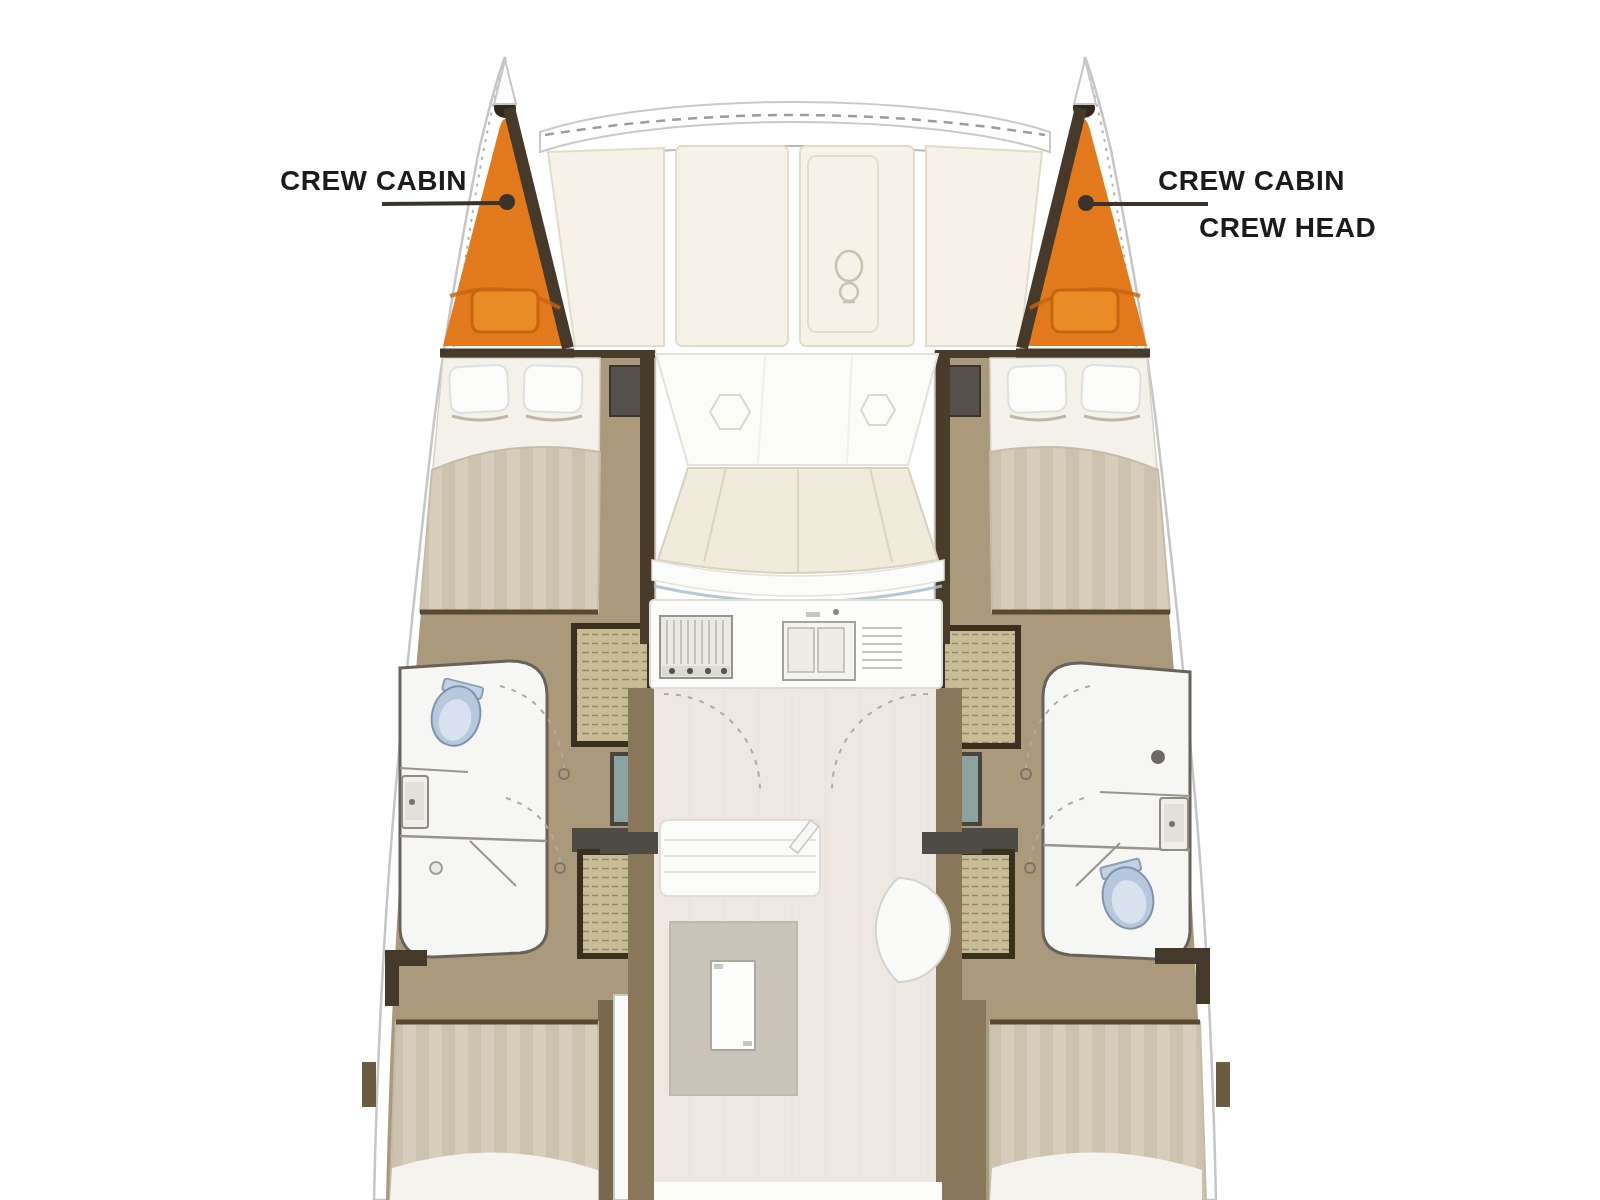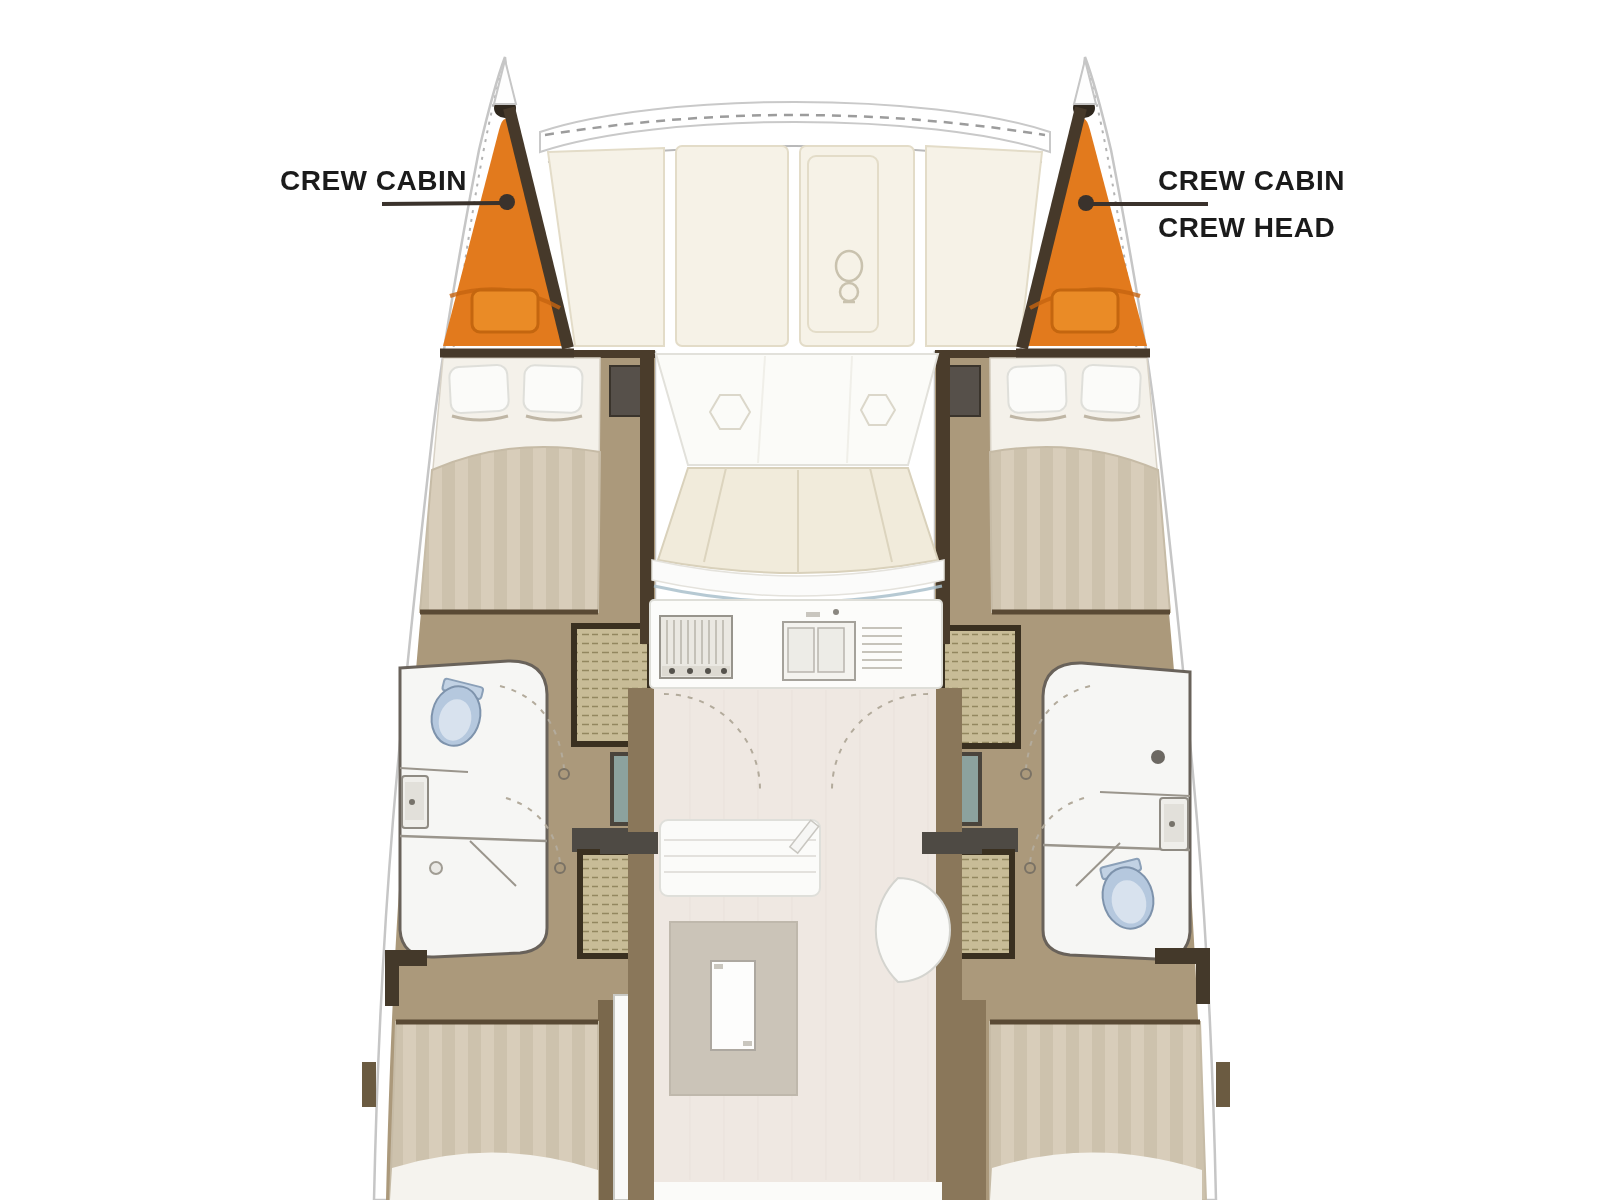--- a/index.html
+++ b/index.html
@@ -271,15 +271,15 @@
   <g>
     <line class="leader" x1="382" y1="204" x2="500" y2="203"></line>
     <circle class="dot" cx="507" cy="202" r="8"></circle>
     <line class="leader" x1="1090" y1="204" x2="1208" y2="204"></line>
     <circle class="dot" cx="1086" cy="203" r="8"></circle>
   </g>
 </svg>
 
 <div class="lbl" style="left:280px;top:166px">CREW CABIN</div>
 <div class="lbl" style="left:1158px;top:166px">CREW CABIN</div>
-<div class="lbl" style="left:1158px;top:213px">CREW HEAD</div>
+<div class="lbl" style="left:1199px;top:213px">CREW HEAD</div>
 
 </div>
 
 </body></html>

